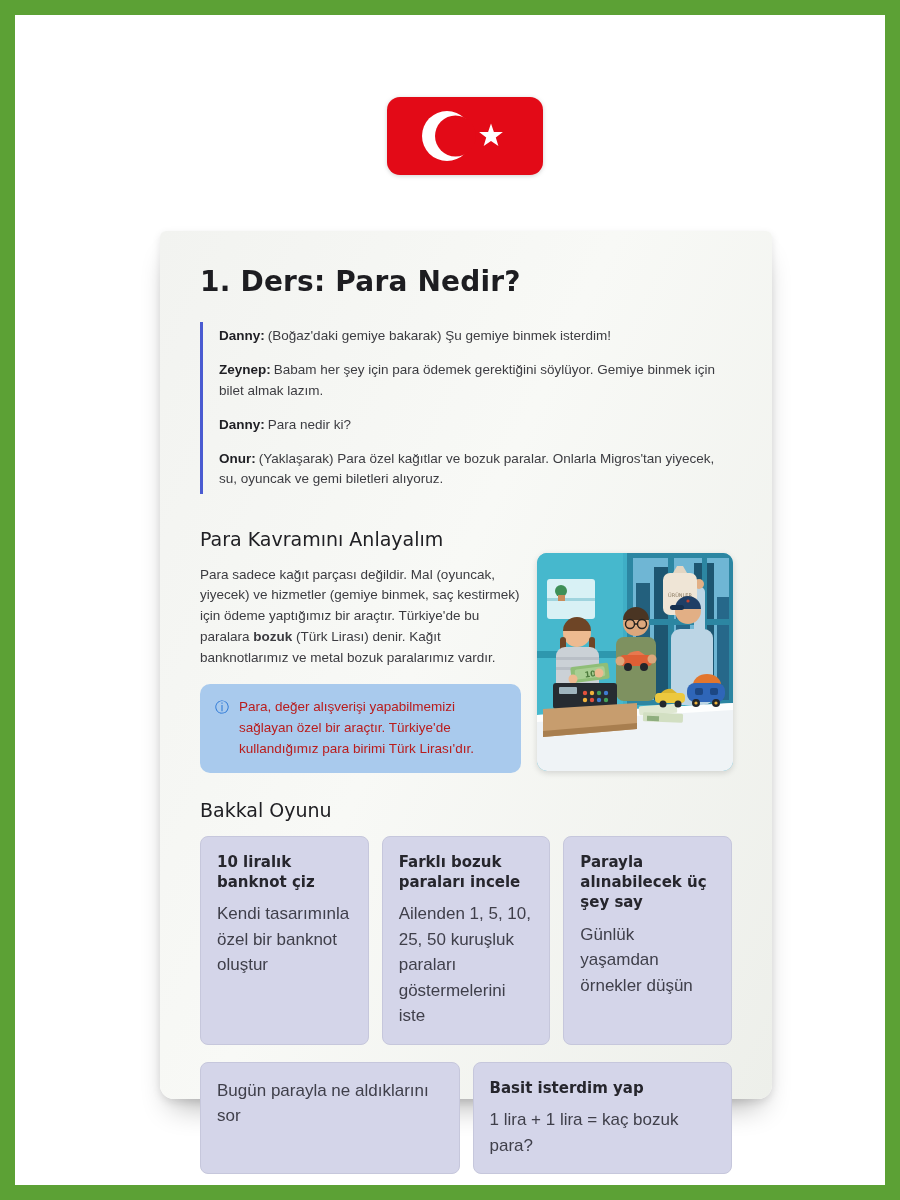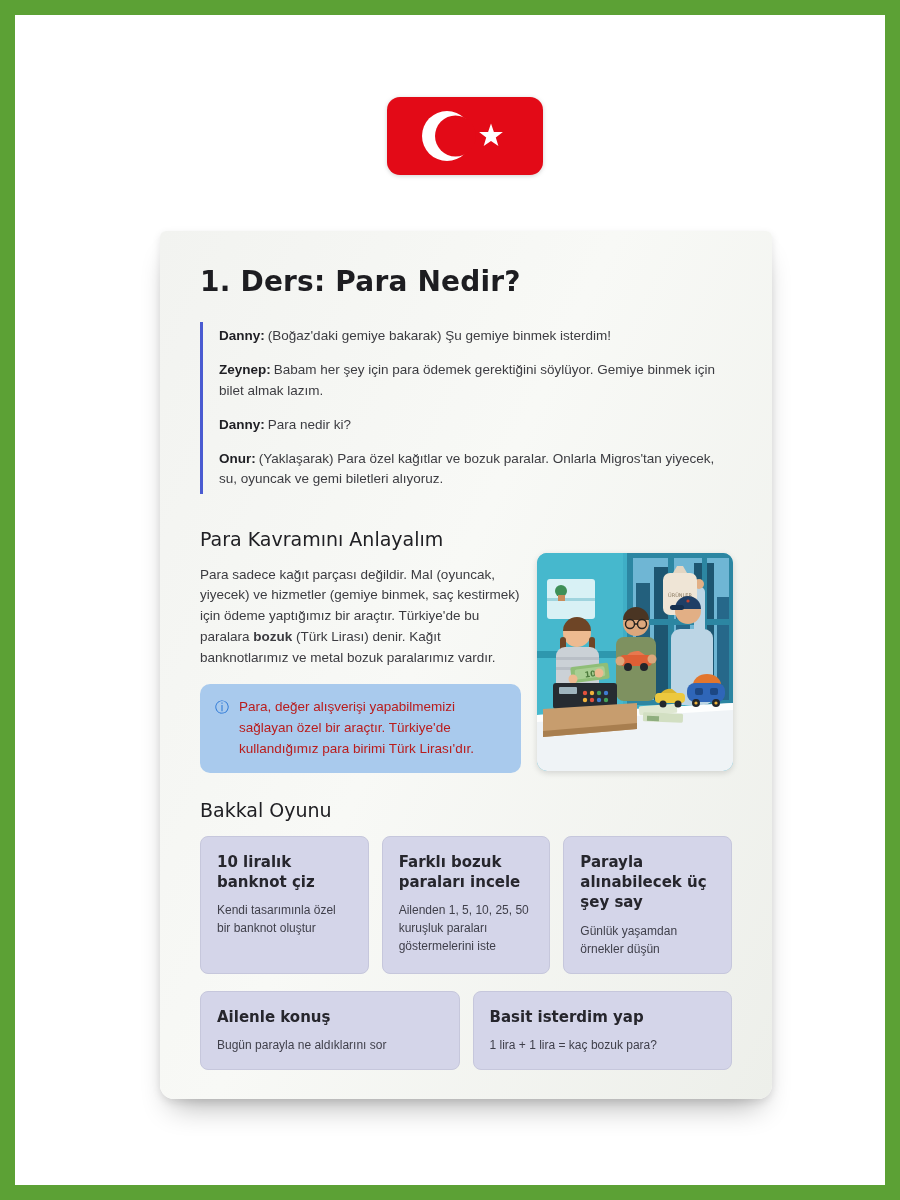--- a/index.html
+++ b/index.html
@@ -50,21 +50,21 @@
   .card{
     background:#D4D5E9;border:1px solid #C6C7DC;border-radius:8px;
     padding:15px 16px;flex:1 1 0;box-sizing:border-box;
   }
   .row1 .card{min-height:119px;}
   .row2 .card{min-height:71px;}
   .card h3{
     font-family:"DejaVu Sans",sans-serif;font-size:15px;font-weight:700;
     color:#26262d;margin:0 0 9px;line-height:1.35;
   }
-  .card p{font-size:12px;line-height:1.5;color:#3f3f4a;margin:0;}
+  .card p{font-size:17px;line-height:1.5;color:#3f3f4a;margin:0;}
 </style>
 </head>
 <body>
 
 <div class="canvas">
 
   <div class="flag">
     <svg width="156" height="78" viewBox="0 0 156 78">
       <rect x="0" y="0" width="156" height="78" rx="13" fill="#E30A17"></rect>
       <g>
@@ -228,21 +228,20 @@
         <p>Ailenden 1, 5, 10, 25, 50 kuruşluk paraları göstermelerini iste</p>
       </div>
       <div class="card">
         <h3>Parayla alınabilecek üç şey say</h3>
         <p>Günlük yaşamdan örnekler düşün</p>
       </div>
     </div>
 
     <div class="card-row row2">
       <div class="card">
-        <h3>Ailenle konuş</h3>
         <p>Bugün parayla ne aldıklarını sor</p>
       </div>
       <div class="card">
         <h3>Basit isterdim yap</h3>
         <p>1 lira + 1 lira = kaç bozuk para?</p>
       </div>
     </div>
 
   </div>
 </div>

